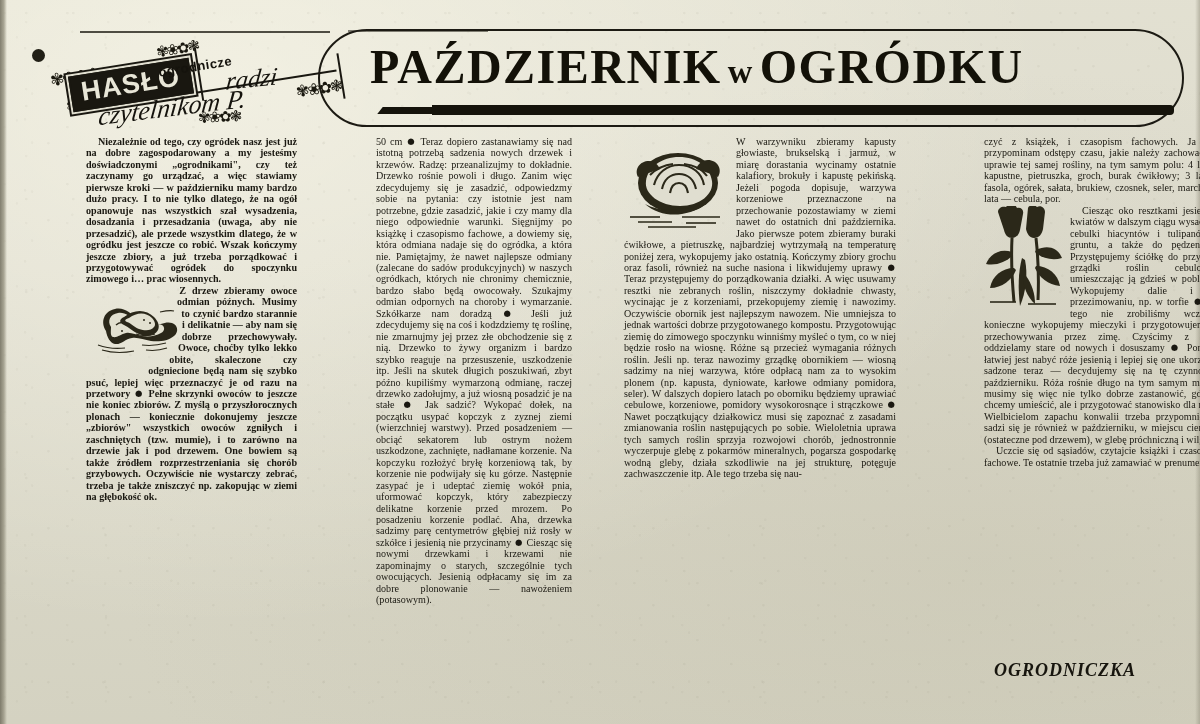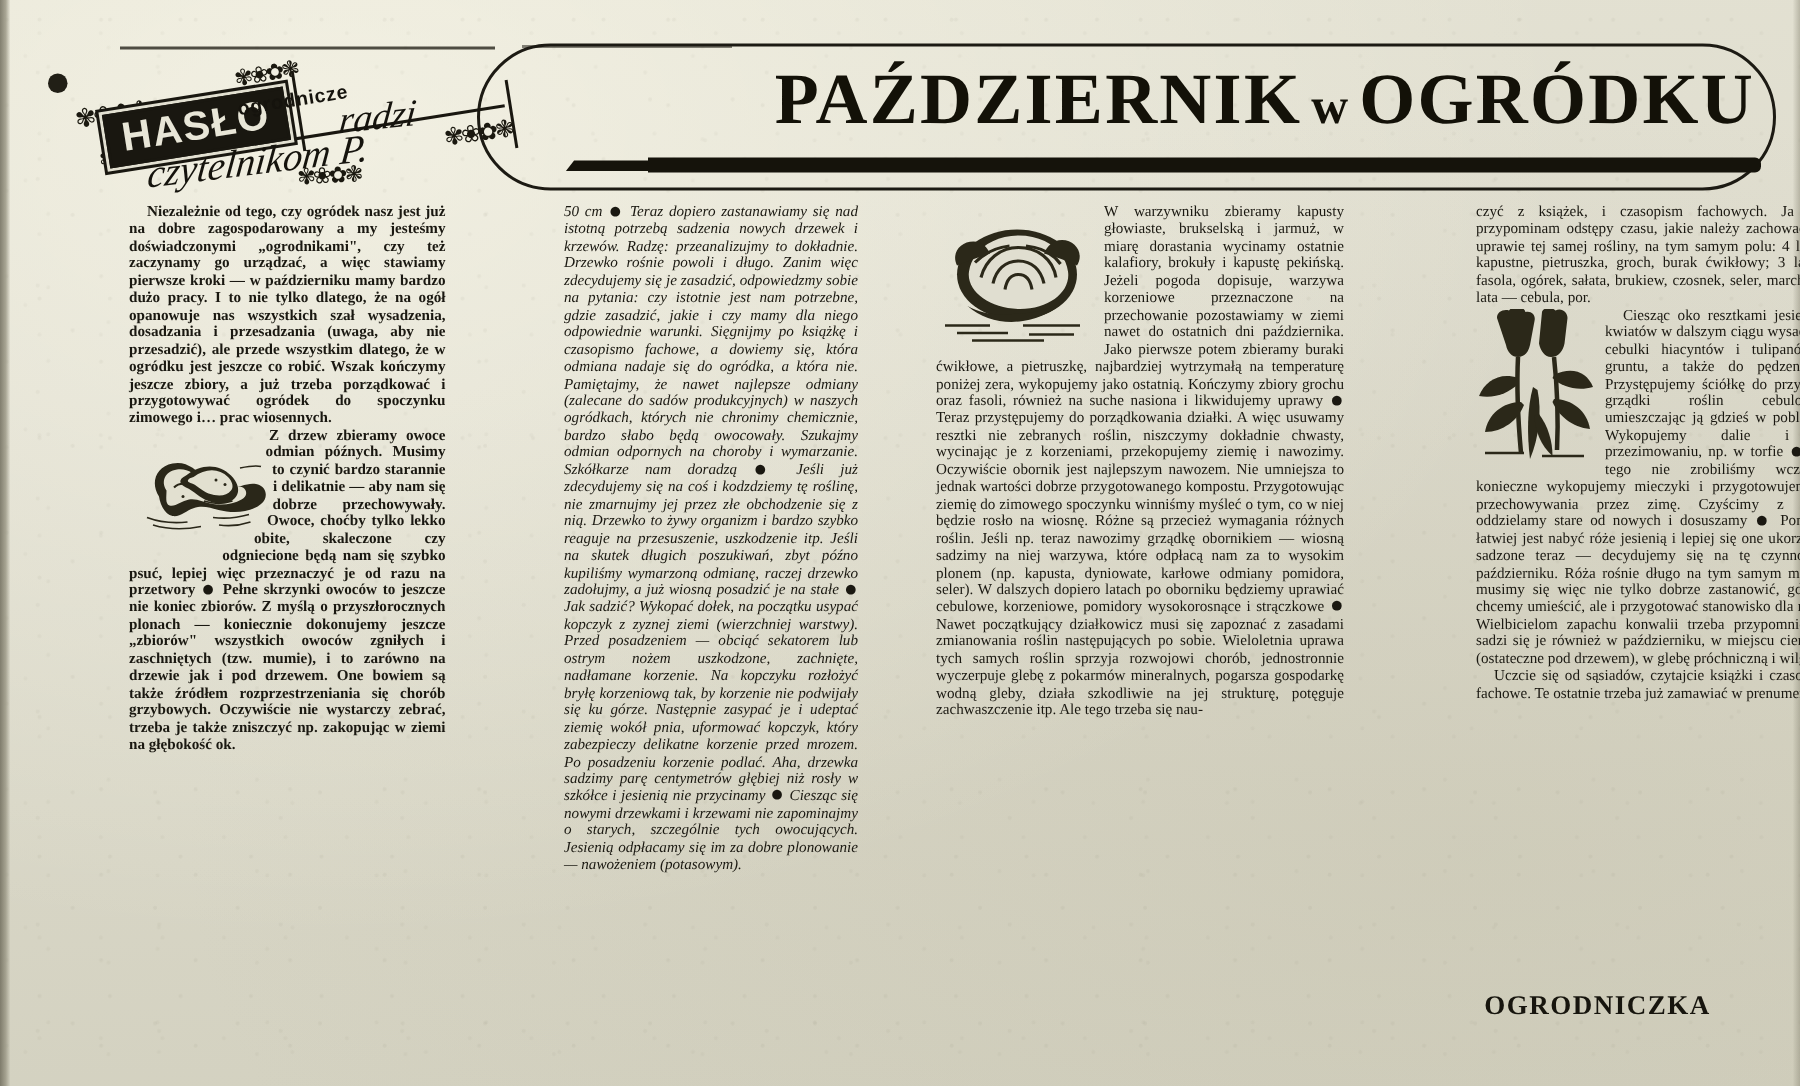--- a/index.html
+++ b/index.html
@@ -171,21 +171,21 @@
   .fl-l  { left: 2px;  top: 30px; transform: rotate(-8deg); font-size: 17px; }
   .fl-bl { left: 18px; top: 58px; transform: rotate(-4deg); }
   .fl-r  { left: 248px; top: 42px; transform: rotate(-8deg); font-size: 16px; }
   .fl-b  { left: 150px; top: 70px; transform: rotate(-3deg); }
 
   
   #headline {
     position: absolute;
     left: 352px; top: 16px;
     width: 800px;
-    text-align: right;
+    text-align: left;
     font-family: "Liberation Serif", "DejaVu Serif", serif;
     font-weight: bold;
     font-size: 48px;
     letter-spacing: 1.5px;
     line-height: 1;
     color: #131108;
     white-space: nowrap;
   }
   #headline .small-w {
     font-size: 34px;
@@ -221,21 +221,21 @@
     line-height: 11.45px;
     text-align: justify;
     text-justify: inter-word;
     hyphens: manual;
     color: #1a1811;
     font-family: "Liberation Serif", "DejaVu Serif", serif;
   }
   .col p { margin: 0; text-indent: 12px; }
   .col p.noind { text-indent: 0; }
   .col1 { left: 86px;  width: 211px; font-weight: bold; }
-  .col2 { left: 376px; width: 196px; font-style: italic; }
+  .col2 { left: 376px; width: 196px; }
   .col3 { left: 624px; width: 272px; }
   .col4 { left: 984px; width: 242px; }
 
   
   .ill-roots {
     float: left;
     width: 96px; height: 82px;
     margin: 2px 8px 1px 0;
     shape-outside: ellipse(48px 41px at 48px 41px);
   }
@@ -259,20 +259,21 @@
     padding: 0 1px;
   }
 
   
   #signature {
     position: absolute;
     left: 944px; top: 660px;
     width: 242px;
     text-align: center;
     font-family: "Liberation Serif", serif;
+    font-style: italic;
     font-weight: bold;
     font-size: 18px;
     letter-spacing: 1px;
     color: #17150e;
   }
 
   svg { display: block; }
   .ink { fill: #1b190f; }
 </style>
 </head>

